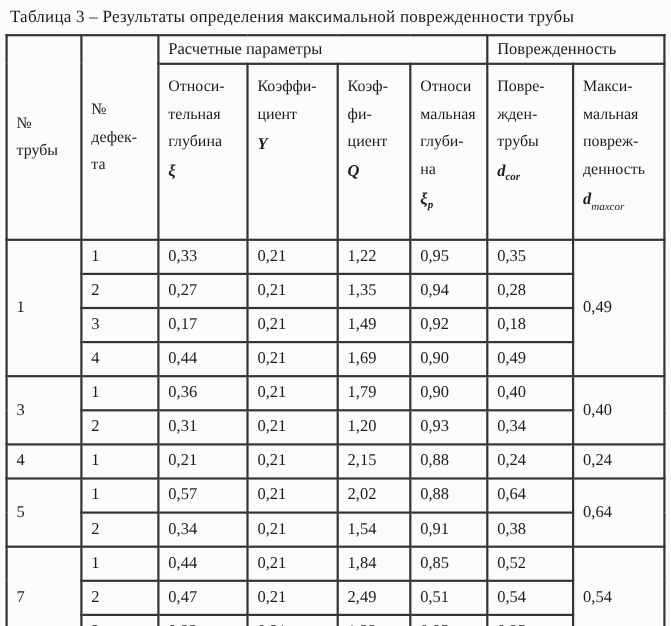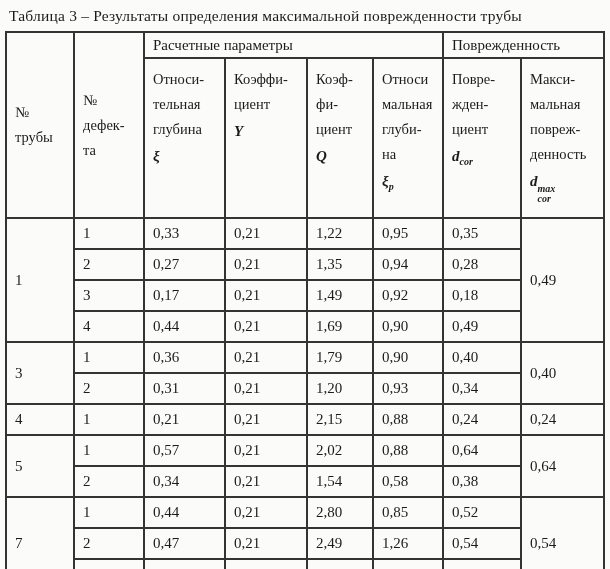--- a/index.html
+++ b/index.html
@@ -47,26 +47,27 @@
     font-size:15px;
     margin-top:2px;
   }
   .formula sub{
     font-size:10px;
     font-style:italic;
     font-weight:bold;
   }
   .stack{
     display:inline-flex;
-    flex-direction:column;
+    flex-direction:row;
     vertical-align:-6px;
     font-size:10px;
     line-height:10px;
     font-style:italic;
-    font-weight:bold;
+    font-weight:normal;
+    text-align:right;
   }
   td.data{height:29px;}
   td.groupcell{vertical-align:middle;}
   th.corner{vertical-align:middle;line-height:25px;font-size:14.5px;}
 </style>
 </head>
 <body>
 
 <div class="page">
 
@@ -118,21 +119,21 @@
         <th class="subhead">
           <div class="hlines">Относи
 мальная
 глуби-
 на</div>
           <div class="formula"><span>ξ</span><sub>p</sub></div>
         </th>
         <th class="subhead">
           <div class="hlines">Повре-
 жден-
-циент</div>
+трубы</div>
           <div class="formula"><span>d</span><sub>cor</sub></div>
         </th>
         <th class="subhead">
           <div class="hlines">Макси-
 мальная
 повреж-
 денность</div>
           <div class="formula"><span>d</span><span class="stack">
                 <span>max</span>
                 <span>cor</span>
@@ -215,40 +216,40 @@
         <td class="data">2,02</td>
         <td class="data">0,88</td>
         <td class="data">0,64</td>
         <td rowspan="2" class="groupcell">0,64</td>
       </tr>
       <tr>
         <td class="data">2</td>
         <td class="data">0,34</td>
         <td class="data">0,21</td>
         <td class="data">1,54</td>
-        <td class="data">0,58</td>
+        <td class="data">0,91</td>
         <td class="data">0,38</td>
       </tr>
 
       <tr>
         <td rowspan="3" class="groupcell">7</td>
         <td class="data">1</td>
         <td class="data">0,44</td>
         <td class="data">0,21</td>
-        <td class="data">2,80</td>
+        <td class="data">1,84</td>
         <td class="data">0,85</td>
         <td class="data">0,52</td>
         <td rowspan="3" class="groupcell">0,54</td>
       </tr>
       <tr>
         <td class="data">2</td>
         <td class="data">0,47</td>
         <td class="data">0,21</td>
         <td class="data">2,49</td>
-        <td class="data">1,26</td>
+        <td class="data">0,51</td>
         <td class="data">0,54</td>
       </tr>
       <tr>
         <td class="data">3</td>
         <td class="data">0,33</td>
         <td class="data">0,21</td>
         <td class="data">1,22</td>
         <td class="data">0,95</td>
         <td class="data">0,35</td>
       </tr>

